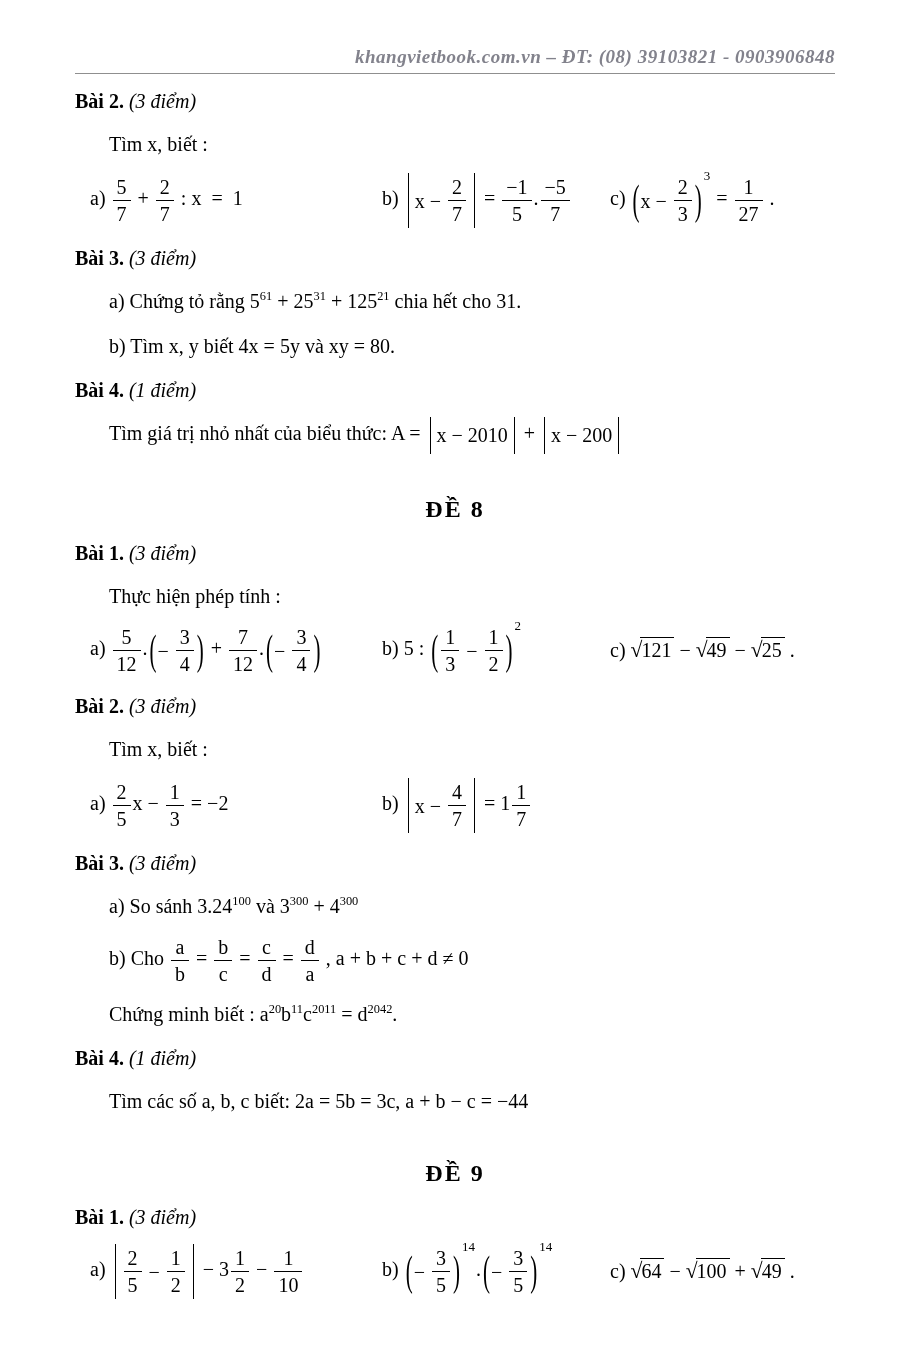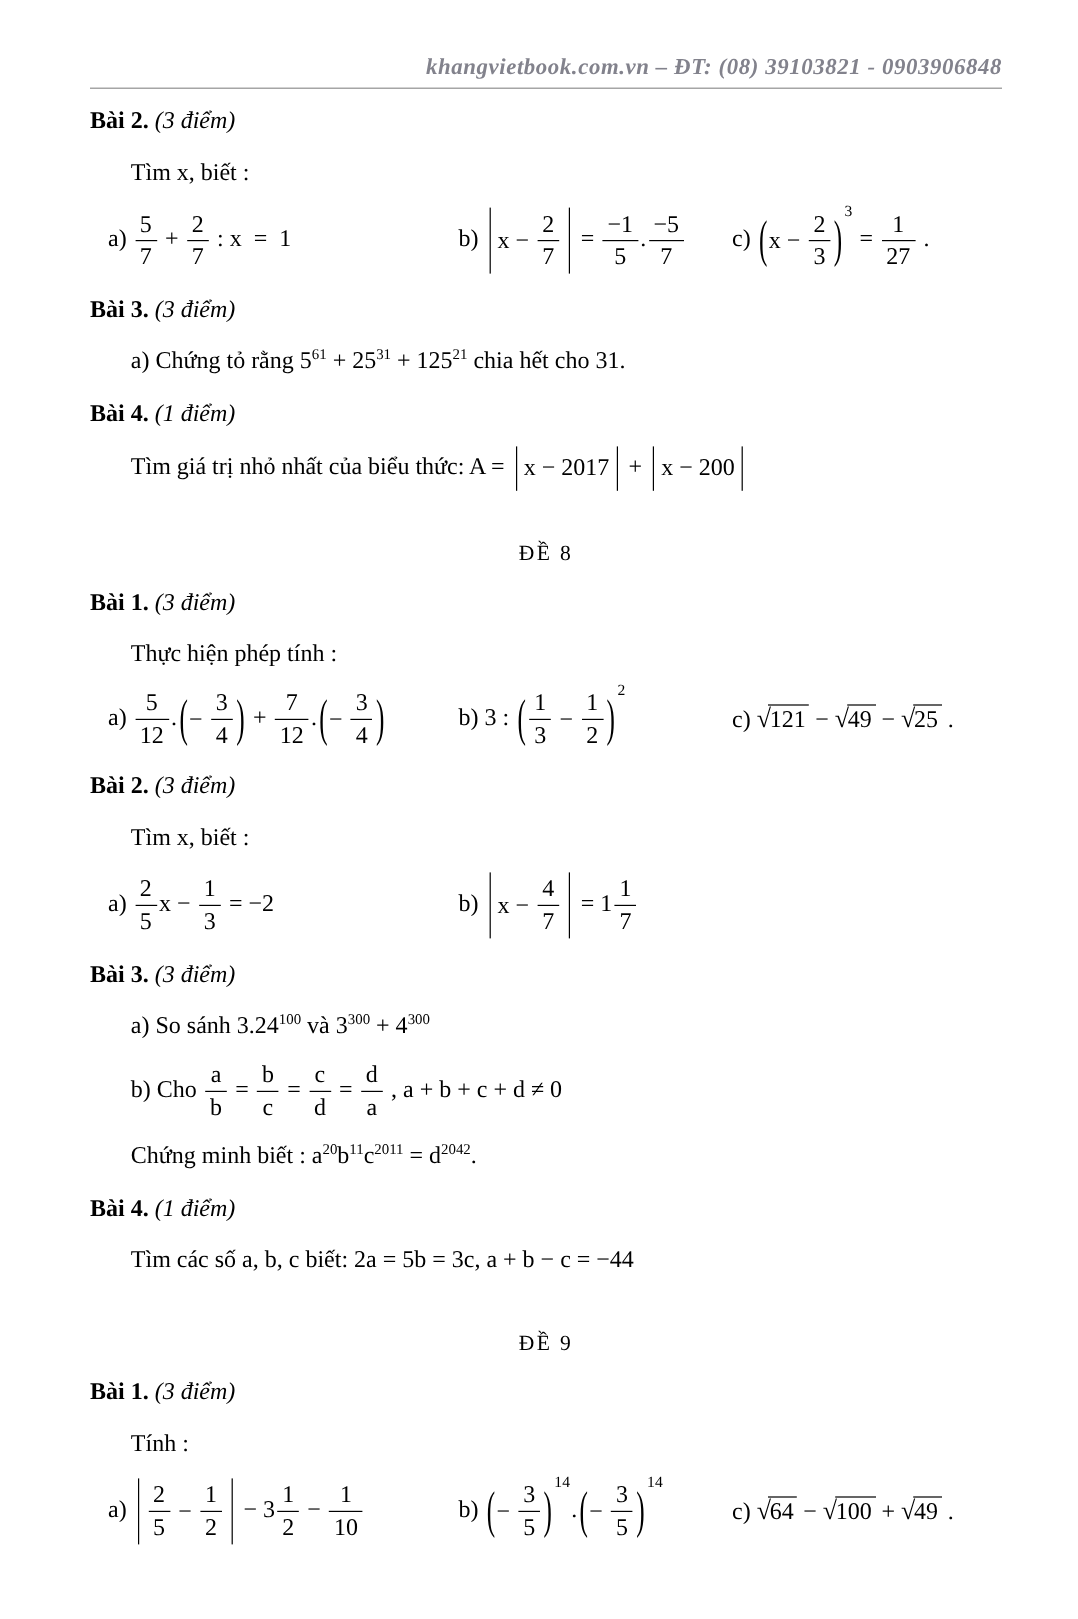--- a/index.html
+++ b/index.html
@@ -20,21 +20,21 @@
     font-size:19px;color:#82828c;
     letter-spacing:0.5px;
     padding-right:0px;
   }
   .header-rule{border:none;border-top:1.6px solid #8f8f8f;margin:5px 0 0 0;}
   
   .exercise{margin:13px 0 4px 0;line-height:1.45;}
   .exnum{font-weight:bold;}
   .expts{font-style:italic;}
   .line{margin:12px 0;line-height:1.65;padding-left:34px;}
-  .de{margin:42px 0 16px 0;text-align:center;font-weight:normal;font-size:18px;letter-spacing:2px;}
+  .de{margin:42px 0 16px 0;text-align:center;font-weight:bold;font-size:24px;letter-spacing:2px;}
   .frow{display:flex;margin:12px 0 16px 0;padding-left:15px;align-items:center;}
   .fitem{line-height:1.2;}
   .fcol1{width:292px;}
   .fcol2{width:228px;}
   .fcol3{flex:1;}
   
   .mtext{white-space:pre;}
   sup.msup{font-size:0.62em;line-height:0;}
   .frac{
     display:inline-flex;flex-direction:column;
@@ -104,23 +104,24 @@
             </span>
             <span class="pg">)</span>
             <span class="pexp">3</span>
           </span><span class="mtext"> = </span><span class="frac">
             <span class="num">1</span>
             <span class="den">27</span>
           </span><span class="mtext"> .</span></div>
       </div>
       <div class="exercise"><span class="exnum">Bài 3.</span><span class="mtext"> </span><span class="expts">(3 điểm)</span></div>
       <div class="line"><span class="mtext">a) Chứng tỏ rằng 5</span><sup class="msup">61</sup><span class="mtext"> + 25</span><sup class="msup">31</sup><span class="mtext"> + 125</span><sup class="msup">21</sup><span class="mtext"> chia hết cho 31.</span></div>
+      <div class="line"><span class="mtext">b) Tìm x, y biết 4x = 5y và xy = 80.</span></div>
       <div class="exercise"><span class="exnum">Bài 4.</span><span class="mtext"> </span><span class="expts">(1 điểm)</span></div>
       <div class="line"><span class="mtext">Tìm giá trị nhỏ nhất của biểu thức: A = </span><span class="abs">
-          <span class="mtext">x − 2017</span>
+          <span class="mtext">x − 2010</span>
         </span><span class="mtext"> + </span><span class="abs">
           <span class="mtext">x − 200</span>
         </span></div>
       <div class="de">ĐỀ 8</div>
       <div class="exercise"><span class="exnum">Bài 1.</span><span class="mtext"> </span><span class="expts">(3 điểm)</span></div>
       <div class="line"><span class="mtext">Thực hiện phép tính :</span></div>
       <div class="frow">
         <div class="fitem fcol1"><span class="mtext">a) </span><span class="frac">
             <span class="num">5</span>
             <span class="den">12</span>
@@ -141,21 +142,21 @@
             <span class="pg">(</span>
             <span class="pinner">
               <span class="mtext">− </span>
               <span class="frac">
                 <span class="num">3</span>
                 <span class="den">4</span>
               </span>
             </span>
             <span class="pg">)</span>
           </span></div>
-        <div class="fitem fcol2"><span class="mtext">b) 3 : </span><span class="paren">
+        <div class="fitem fcol2"><span class="mtext">b) 5 : </span><span class="paren">
             <span class="pg">(</span>
             <span class="pinner">
               <span class="frac">
                 <span class="num">1</span>
                 <span class="den">3</span>
               </span>
               <span class="mtext"> − </span>
               <span class="frac">
                 <span class="num">1</span>
                 <span class="den">2</span>
@@ -200,21 +201,20 @@
           <span class="den">d</span>
         </span><span class="mtext"> = </span><span class="frac">
           <span class="num">d</span>
           <span class="den">a</span>
         </span><span class="mtext"> , a + b + c + d ≠ 0</span></div>
       <div class="line"><span class="mtext">Chứng minh biết : a</span><sup class="msup">20</sup><span class="mtext">b</span><sup class="msup">11</sup><span class="mtext">c</span><sup class="msup">2011</sup><span class="mtext"> = d</span><sup class="msup">2042</sup><span class="mtext">.</span></div>
       <div class="exercise"><span class="exnum">Bài 4.</span><span class="mtext"> </span><span class="expts">(1 điểm)</span></div>
       <div class="line"><span class="mtext">Tìm các số a, b, c biết: 2a = 5b = 3c, a + b − c = −44</span></div>
       <div class="de">ĐỀ 9</div>
       <div class="exercise"><span class="exnum">Bài 1.</span><span class="mtext"> </span><span class="expts">(3 điểm)</span></div>
-      <div class="line"><span class="mtext">Tính :</span></div>
       <div class="frow">
         <div class="fitem fcol1"><span class="mtext">a) </span><span class="abs">
             <span class="frac">
               <span class="num">2</span>
               <span class="den">5</span>
             </span>
             <span class="mtext"> − </span>
             <span class="frac">
               <span class="num">1</span>
               <span class="den">2</span>

